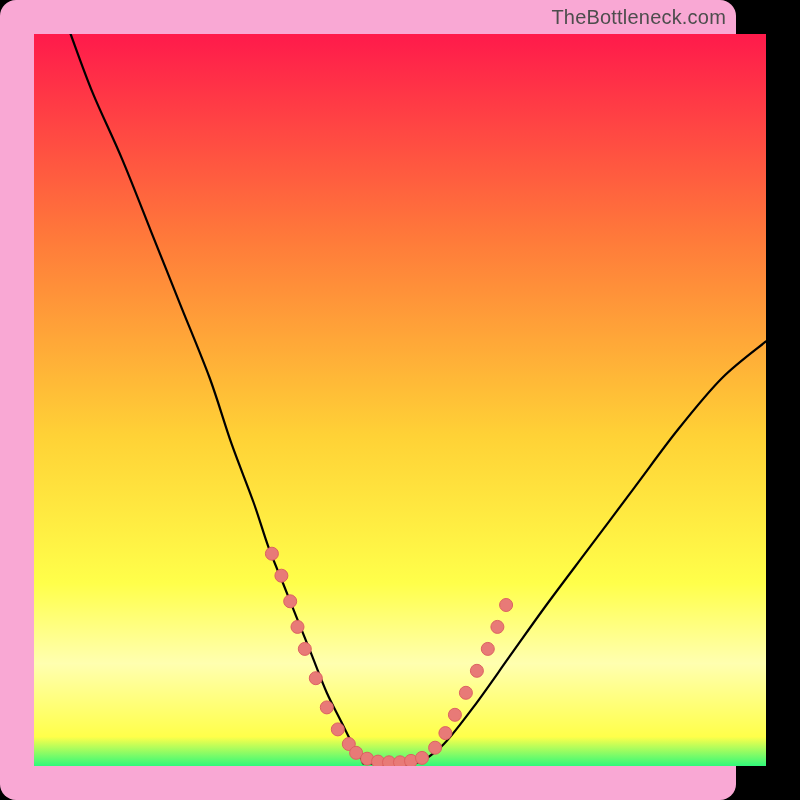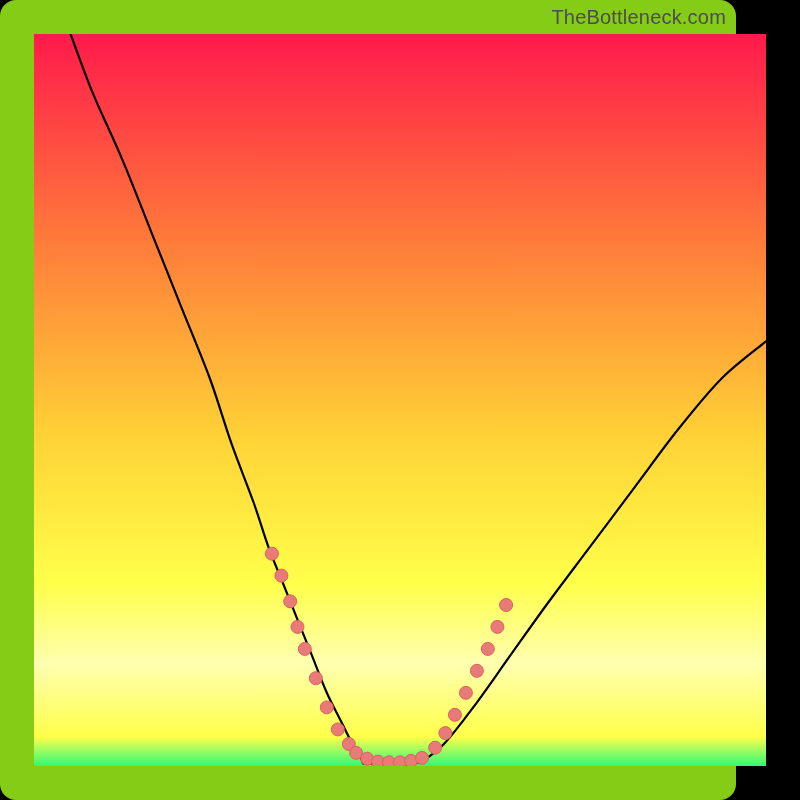--- a/index.html
+++ b/index.html
@@ -8,21 +8,21 @@
     width: 800px;
     height: 800px;
     overflow: hidden;
     background: #000;
     font-family: Arial, Helvetica, sans-serif;
   }
   .outer {
     position: relative;
     width: 736px;
     height: 800px;
-    background: #84cc16;
+    background: #f9a8d4;
     border-radius: 16px;
   }
   .plot {
     position: absolute;
     left: 34px;
     top: 34px;
     width: 732px;
     height: 732px;
     
   }

